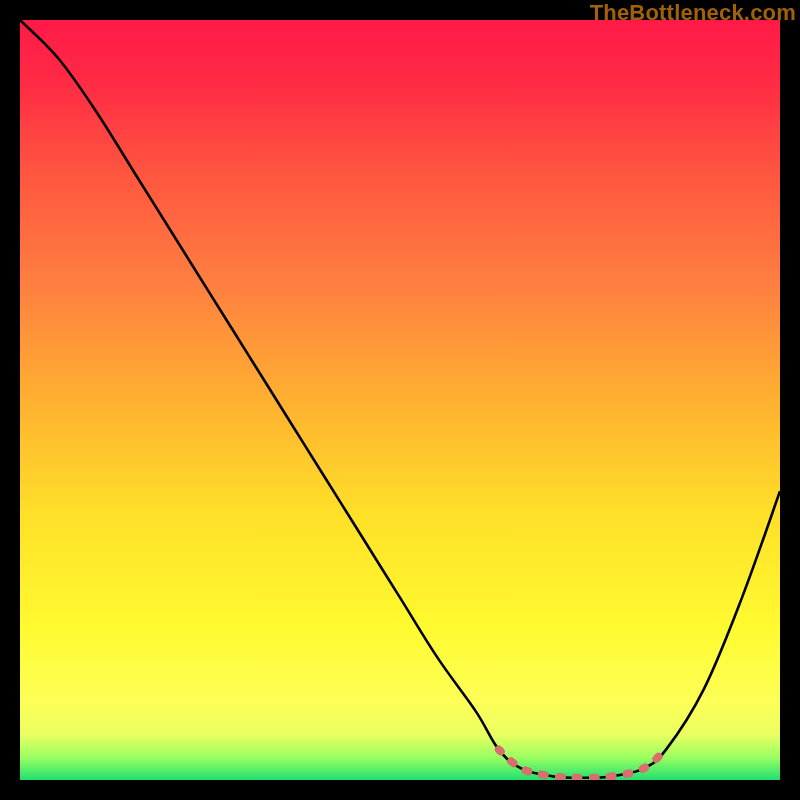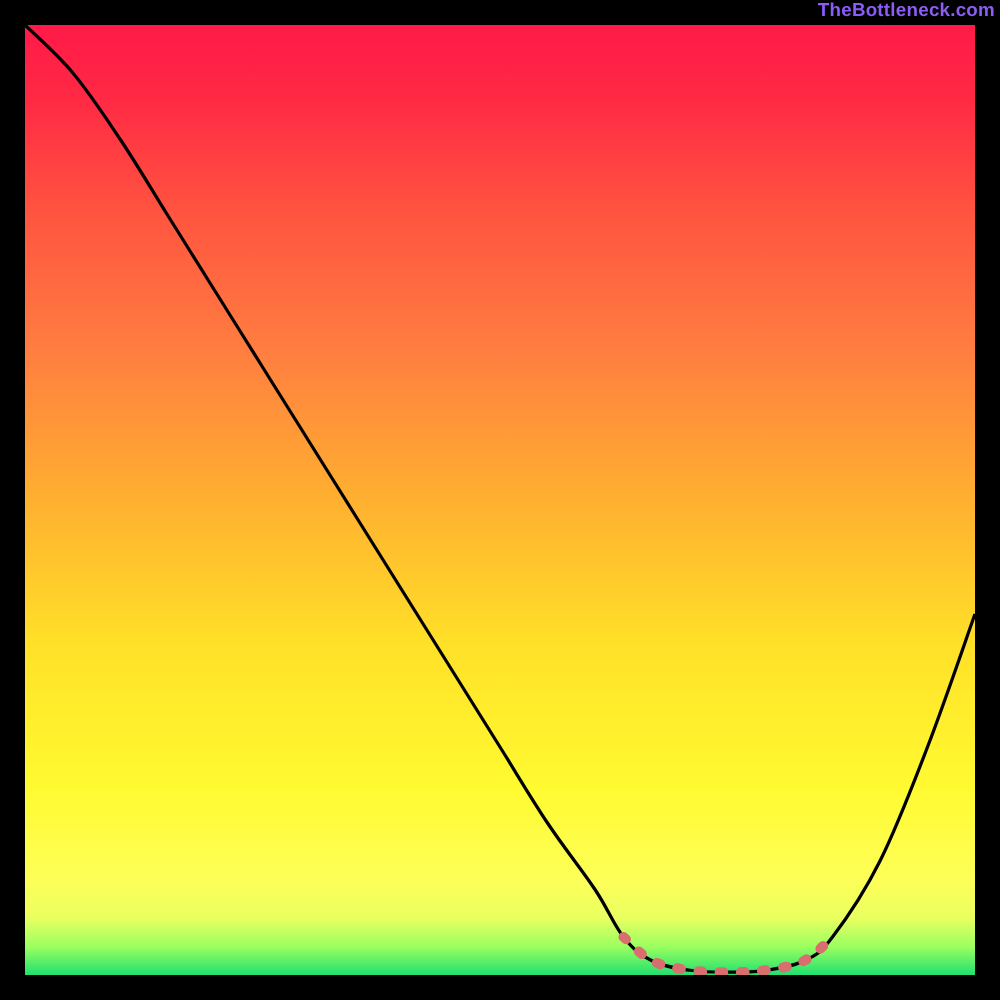--- a/index.html
+++ b/index.html
@@ -15,23 +15,23 @@
     left: 20px;
     top: 20px;
     width: 760px;
     height: 760px;
   }
   .watermark {
     position: absolute;
     top: 0px;
     right: 4px;
     font-family: Arial, Helvetica, sans-serif;
-    font-size: 15px;
+    font-size: 22px;
     font-weight: 600;
-    color: #8b5cf6;
+    color: #a16207;
     letter-spacing: 0.2px;
   }
   svg { display: block; }
 </style>
 </head>
 <body>
 
 <div class="container">
   <div class="plot-area">
     <svg id="chart-svg" width="760" height="760" viewBox="0 0 760 760">

